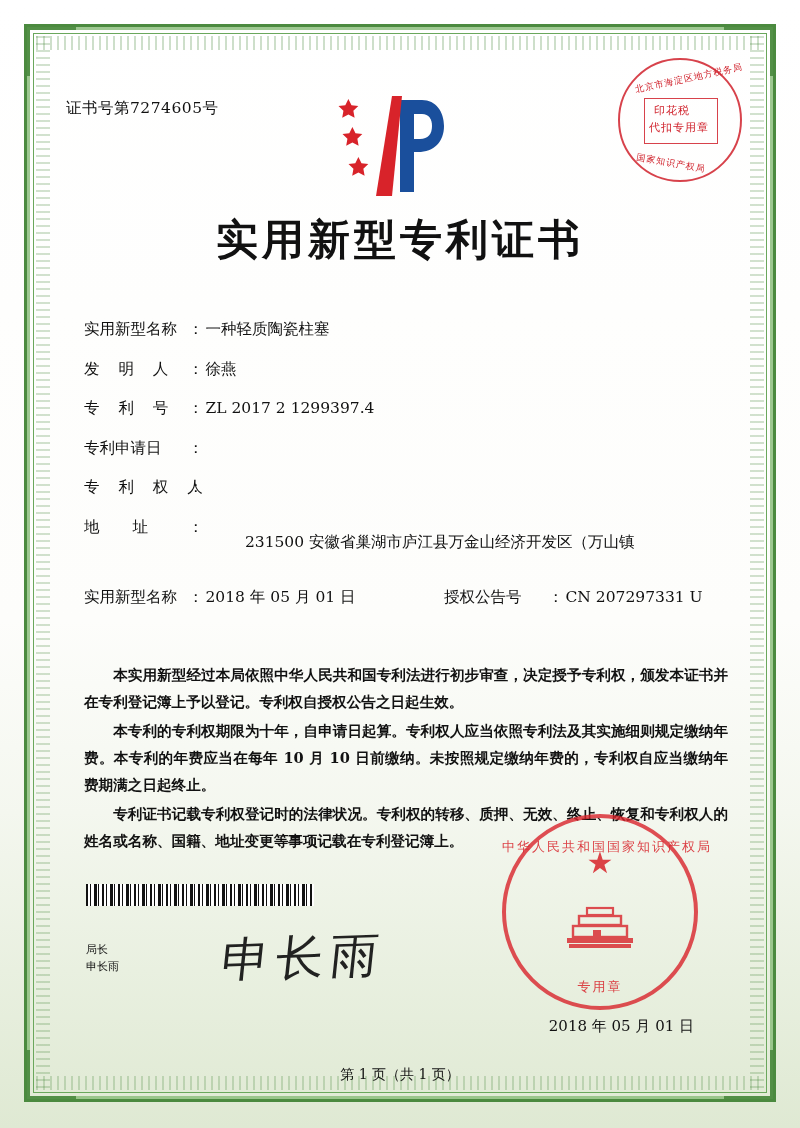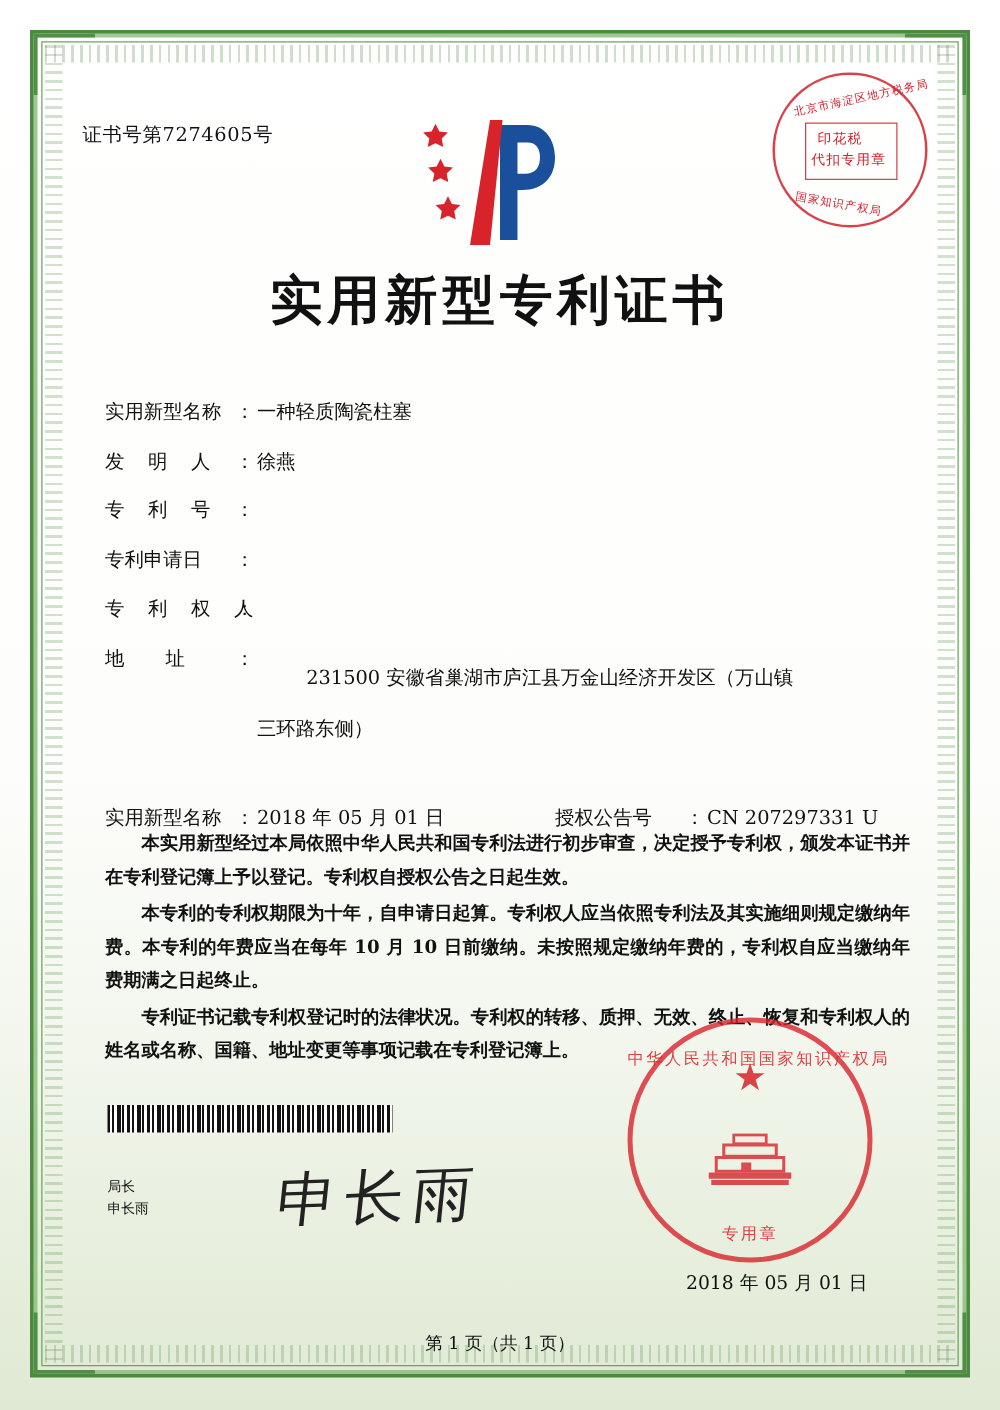--- a/index.html
+++ b/index.html
@@ -349,38 +349,38 @@
 
     <div class="field-row">
       <span class="field-label sp2">发 明 人</span>
       <span class="field-colon">：</span>
       <span class="field-value">徐燕</span>
     </div>
 
     <div class="field-row">
       <span class="field-label sp2">专 利 号</span>
       <span class="field-colon">：</span>
+      <span class="field-value">ZL 2017 2 1299397.4</span>
     </div>
 
     <div class="field-row">
       <span class="field-label">专利申请日</span>
       <span class="field-colon">：</span>
     </div>
 
     <div class="field-row">
       <span class="field-label sp2">专 利 权 人</span>
       <span class="field-colon">：</span>
     </div>
 
     <div class="field-row">
       <span class="field-label sp3">地 址</span>
       <span class="field-colon">：</span>
       <span class="field-value">
         <span>231500 安徽省巢湖市庐江县万金山经济开发区（万山镇</span>
-        <span class="cont">三环路东侧）</span>
       </span>
     </div>
 
     <div class="row-split">
       <div class="half first">
         <span class="field-label">实用新型名称</span>
         <span class="field-colon">：</span>
         <span class="field-value">2018 年 05 月 01 日</span>
       </div>
       <div class="half">

